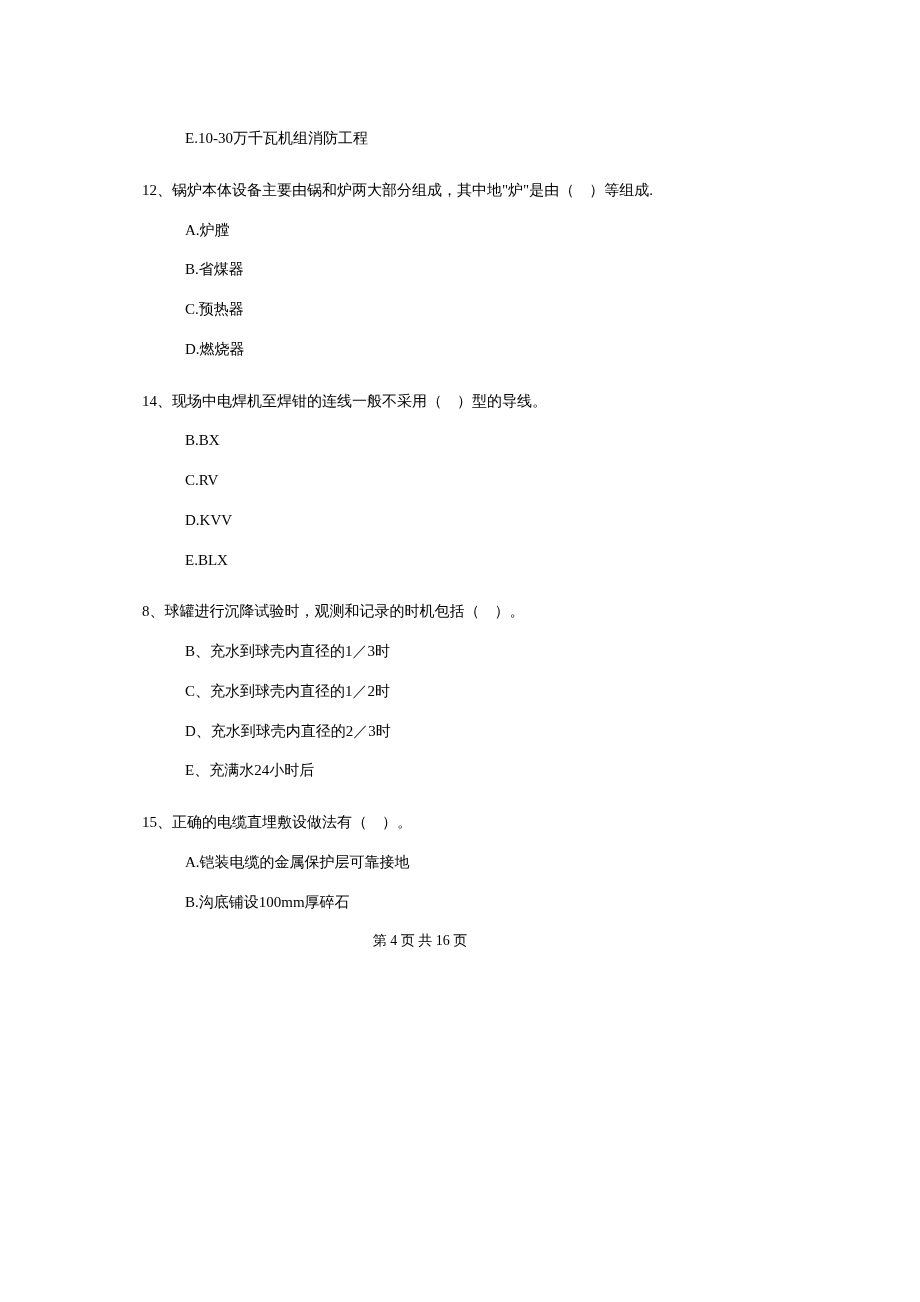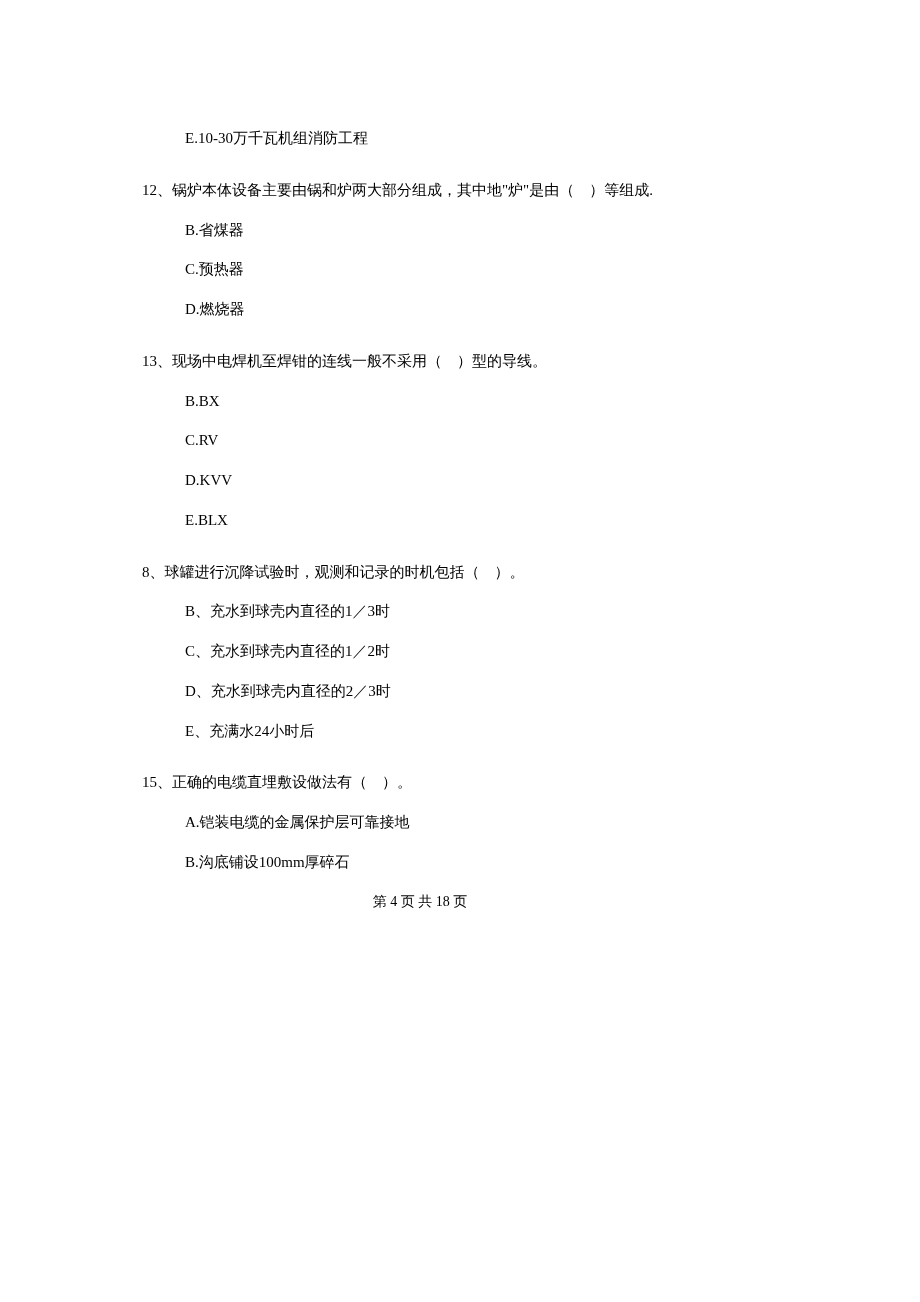--- a/index.html
+++ b/index.html
@@ -33,34 +33,35 @@
   }
 </style>
 </head>
 <body>
 
 <div class="page">
 
   <div class="option">E.10-30万千瓦机组消防工程</div>
 
   <div class="question">12、锅炉本体设备主要由锅和炉两大部分组成，其中地"炉"是由（    ）等组成.</div>
+  <div class="option">A.炉膛</div>
   <div class="option">B.省煤器</div>
   <div class="option">C.预热器</div>
   <div class="option">D.燃烧器</div>
 
-  <div class="question">13、现场中电焊机至焊钳的连线一般不采用（    ）型的导线。</div>
+  <div class="question">14、现场中电焊机至焊钳的连线一般不采用（    ）型的导线。</div>
   <div class="option">B.BX</div>
   <div class="option">C.RV</div>
   <div class="option">D.KVV</div>
   <div class="option">E.BLX</div>
 
   <div class="question">8、球罐进行沉降试验时，观测和记录的时机包括（    ）。</div>
   <div class="option">B、充水到球壳内直径的1／3时</div>
   <div class="option">C、充水到球壳内直径的1／2时</div>
   <div class="option">D、充水到球壳内直径的2／3时</div>
   <div class="option">E、充满水24小时后</div>
 
   <div class="question">15、正确的电缆直埋敷设做法有（    ）。</div>
   <div class="option">A.铠装电缆的金属保护层可靠接地</div>
   <div class="option">B.沟底铺设100mm厚碎石</div>
 
-  <div class="footer">第 4 页 共 18 页</div>
+  <div class="footer">第 4 页 共 16 页</div>
 </div>
 
 </body></html>

